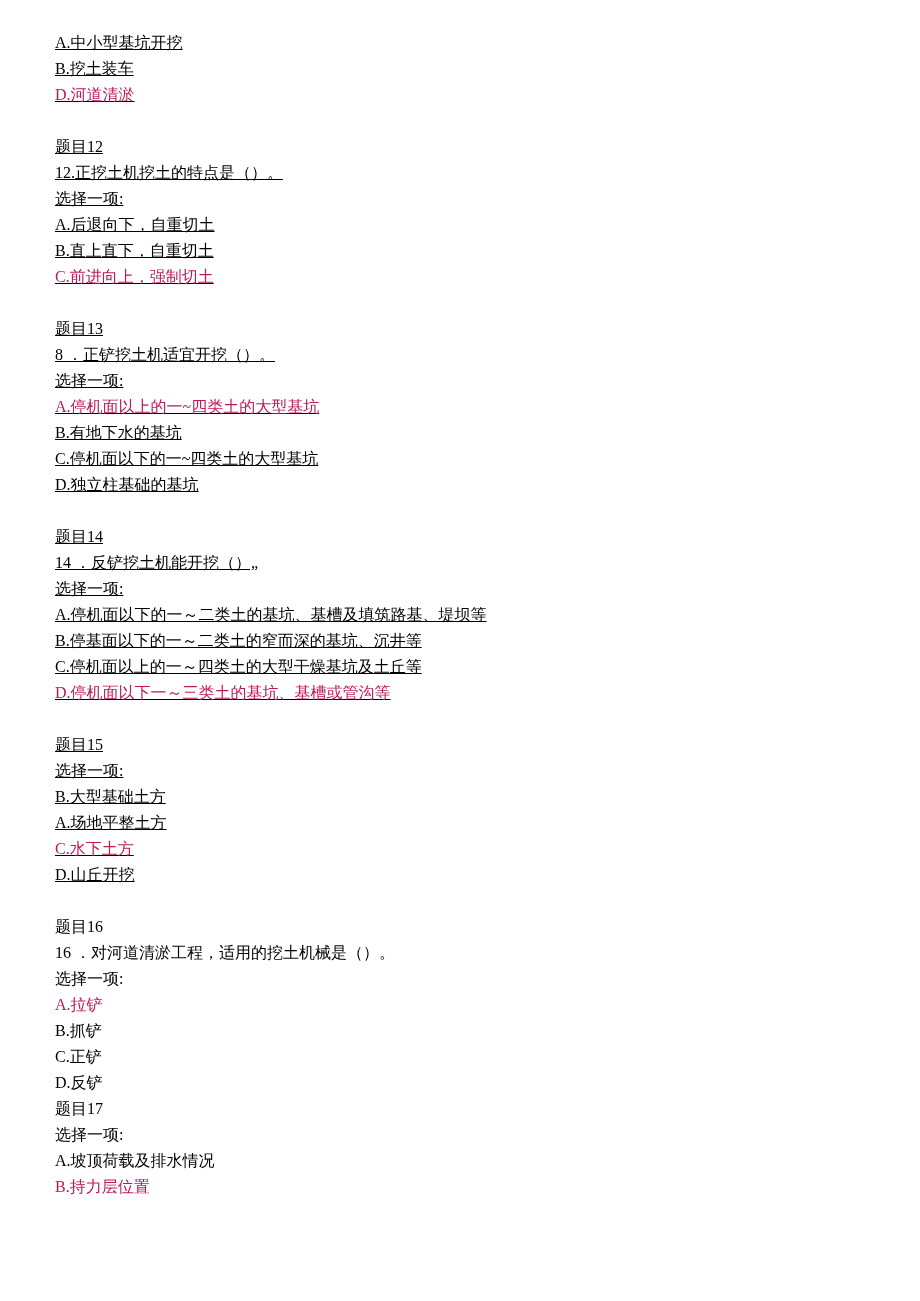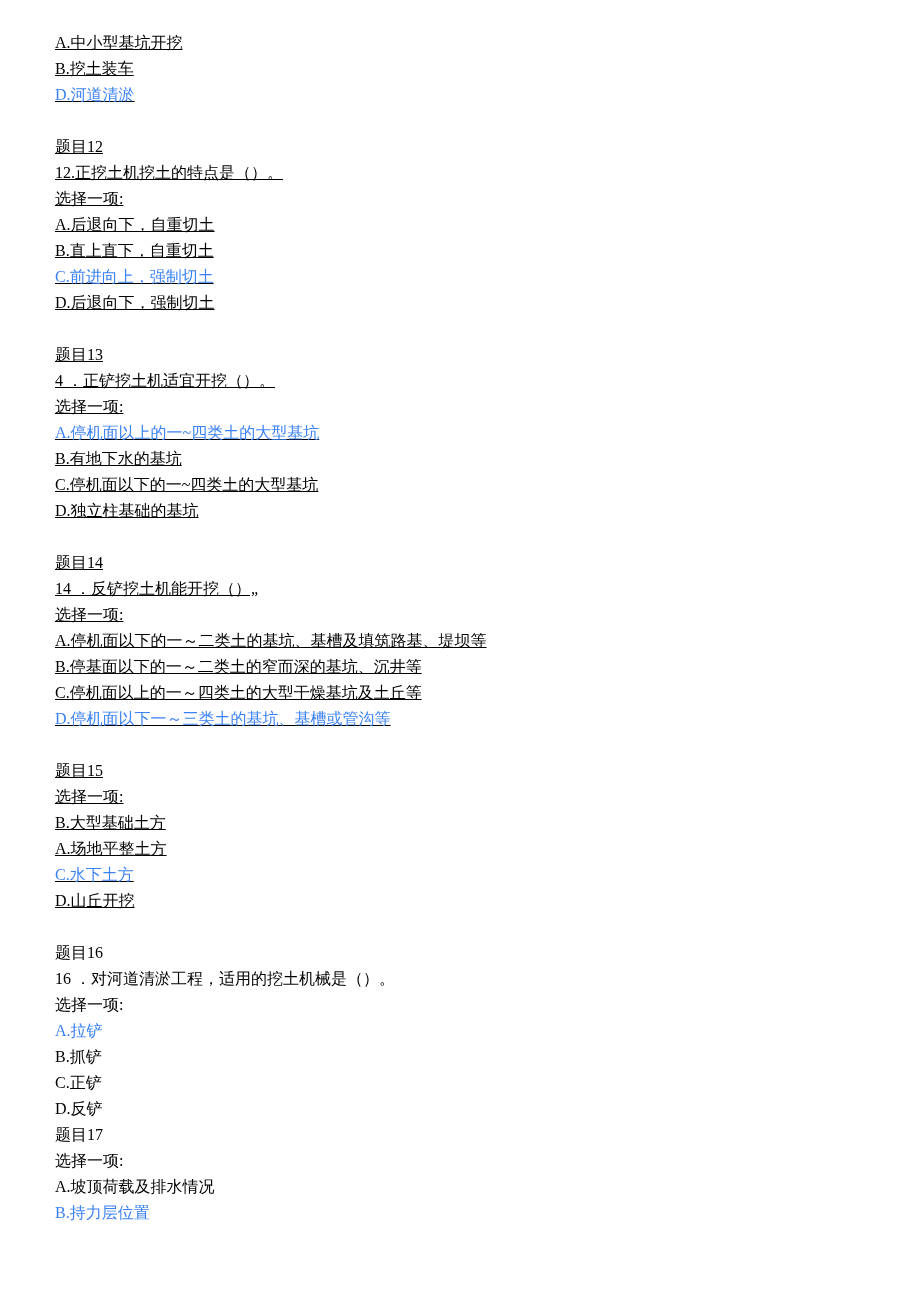--- a/index.html
+++ b/index.html
@@ -10,21 +10,21 @@
     line-height: 26px;
     color: #000;
     background: #fff;
     width: 920px;
     box-sizing: border-box;
   }
   .line {
     display: block;
   }
   .red {
-    color: #3b82f6;
+    color: #be185d;
   }
   .block {
     margin-bottom: 26px;
     text-decoration: underline;
   }
   .block:last-child {
     margin-bottom: 0;
   }
 </style>
 </head>
@@ -36,26 +36,25 @@
   <span class="line red">D.河道清淤</span>
 </div>
 
 <div class="block">
   <span class="line">题目12</span>
   <span class="line">12.正挖土机挖土的特点是（）。</span>
   <span class="line">选择一项:</span>
   <span class="line">A.后退向下，自重切土</span>
   <span class="line">B.直上直下，自重切土</span>
   <span class="line red">C.前进向上，强制切土</span>
-  <span class="line">D.后退向下，强制切土</span>
 </div>
 
 <div class="block">
   <span class="line">题目13</span>
-  <span class="line">4 ．正铲挖土机适宜开挖（）。</span>
+  <span class="line">8 ．正铲挖土机适宜开挖（）。</span>
   <span class="line">选择一项:</span>
   <span class="line red">A.停机面以上的一~四类土的大型基坑</span>
   <span class="line">B.有地下水的基坑</span>
   <span class="line">C.停机面以下的一~四类土的大型基坑</span>
   <span class="line">D.独立柱基础的基坑</span>
 </div>
 
 <div class="block">
   <span class="line">题目14</span>
   <span class="line">14 ．反铲挖土机能开挖（）„</span>

